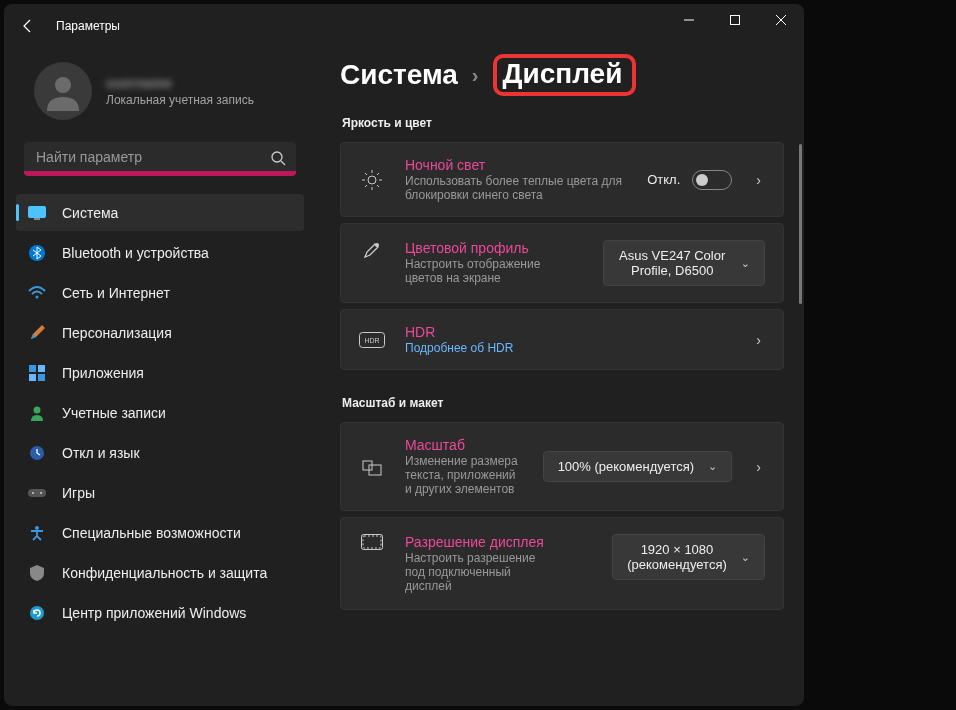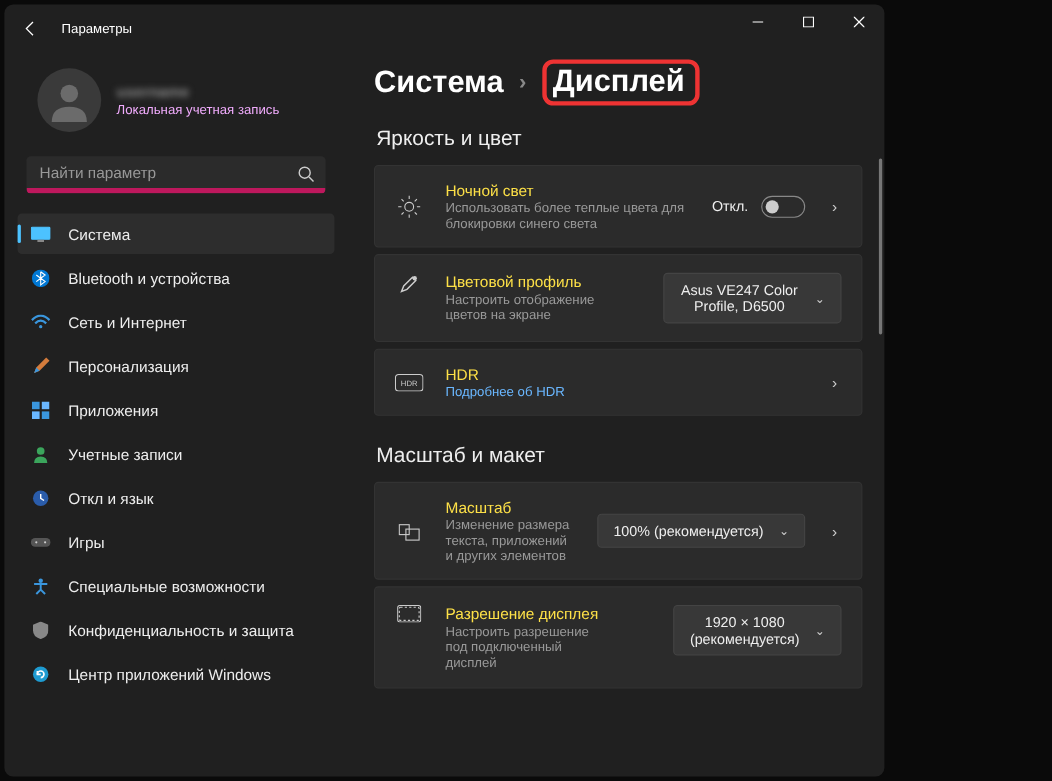--- a/index.html
+++ b/index.html
@@ -8,39 +8,39 @@
   .titlebar { height: 44px; display: flex; align-items: center; padding: 0 8px; }
   .back-btn { width: 32px; height: 32px; display: flex; align-items: center; justify-content: center; border-radius: 4px; cursor: pointer; }
   .title { font-size: 12px; margin-left: 12px; color: #fff; }
   .win-controls { position: absolute; top: 0; right: 0; display: flex; }
   .win-btn { width: 46px; height: 32px; display: flex; align-items: center; justify-content: center; cursor: pointer; color: #fff; }
   .content { display: flex; height: calc(100% - 44px); }
   .sidebar { width: 316px; padding: 0 12px 0 8px; }
   .profile { display: flex; align-items: center; gap: 14px; padding: 14px 6px 22px 22px; }
   .avatar { width: 58px; height: 58px; border-radius: 50%; background: #3a3a3a; display: flex; align-items: center; justify-content: center; }
   .profile-info .uname { font-size: 14px; font-weight: 600; color: #888; filter: blur(3px); }
-  .profile-info .utype { font-size: 12px; color: #f0abfc; margin-top: 2px; }
+  .profile-info .utype { font-size: 12px; color: #a3a3a3; margin-top: 2px; }
   .search { margin: 0 12px 18px 12px; position: relative; }
   .search input { width: 100%; height: 34px; background: #2b2b2b; border: none; border-bottom: 5px solid #be185d; border-radius: 4px; padding: 0 36px 0 12px; color: #ccc; font-size: 14px; outline: none; }
   .search input::placeholder { color: #999; }
   .search-icon { position: absolute; right: 10px; top: 8px; color: #ccc; }
   .nav { list-style: none; padding: 0 4px; }
   .nav-item { display: flex; align-items: center; gap: 16px; height: 37px; padding: 0 12px; border-radius: 4px; cursor: pointer; font-size: 14px; color: #eee; margin-bottom: 3px; }
   .nav-item.active { background: #2d2d2d; position: relative; }
   .nav-item.active::before { content: ""; position: absolute; left: 0; top: 10px; bottom: 10px; width: 3px; background: #4cc2ff; border-radius: 2px; }
   .nav-icon { width: 18px; height: 18px; display: flex; align-items: center; justify-content: center; font-size: 16px; }
   .main { flex: 1; padding: 6px 20px 0 20px; overflow-y: auto; position: relative; }
   .breadcrumb { display: flex; align-items: center; gap: 14px; font-size: 28px; font-weight: 600; margin-bottom: 20px; }
   .breadcrumb .sep { color: #888; font-size: 20px; }
   .bc-current-wrap { border: 4px solid #e33; border-radius: 10px; padding: 0 10px 2px 6px; }
-  .section-head { font-size: 19px; font-weight: 400; margin: 8px 0 12px 2px; color: #eee; }
+  .section-head { font-size: 12px; font-weight: 700; margin: 8px 0 12px 2px; color: #eee; }
   .card { background: #2b2b2b; border: 1px solid #333; border-radius: 4px; margin-bottom: 6px; padding: 14px 18px; display: flex; align-items: center; gap: 20px; }
   .card-icon { width: 26px; display: flex; justify-content: center; color: #ccc; font-size: 18px; }
   .card-body { flex: 1; }
-  .card-title { font-size: 14px; color: #fde047; }
+  .card-title { font-size: 14px; color: #ec4899; }
   .card-sub { font-size: 12px; color: #999; margin-top: 1px; max-width: 320px; }
   .card-sub.link { color: #6ab7ff; cursor: pointer; }
   .toggle-wrap { display: flex; align-items: center; gap: 12px; }
   .toggle-label { font-size: 13px; color: #eee; }
   .toggle { width: 40px; height: 20px; border-radius: 10px; border: 1px solid #888; background: #2b2b2b; position: relative; cursor: pointer; }
   .toggle::after { content: ""; position: absolute; left: 3px; top: 3px; width: 12px; height: 12px; border-radius: 50%; background: #ccc; }
   .chev { color: #ccc; font-size: 14px; padding: 0 4px; }
   .dropdown { background: #383838; border: 1px solid #444; border-radius: 4px; padding: 7px 14px; font-size: 13px; color: #eee; display: inline-flex; align-items: center; gap: 14px; cursor: pointer; }
   .dropdown .dd-chev { font-size: 11px; color: #ccc; }
   .card.col { flex-direction: row; align-items: stretch; gap: 12px; padding-top: 16px; padding-bottom: 16px; }

